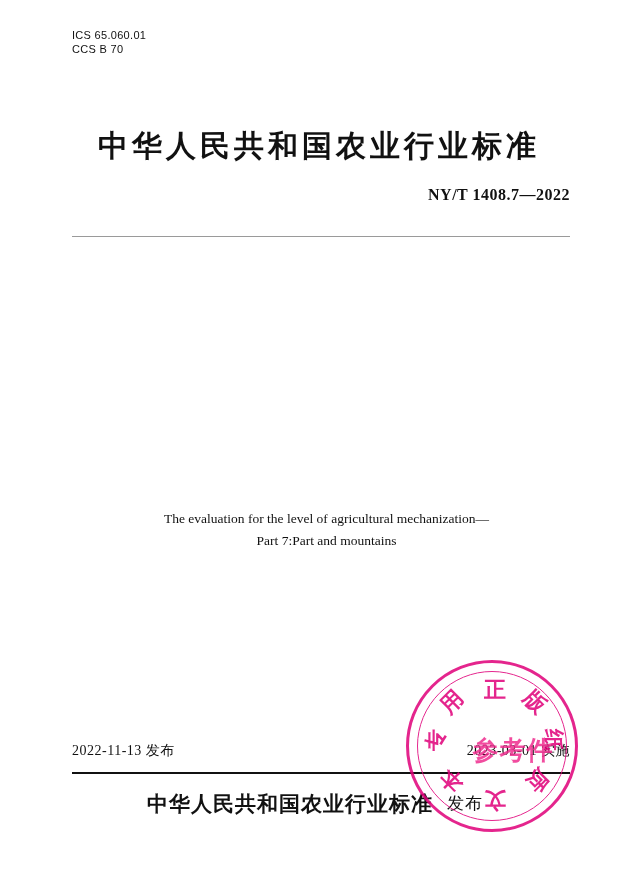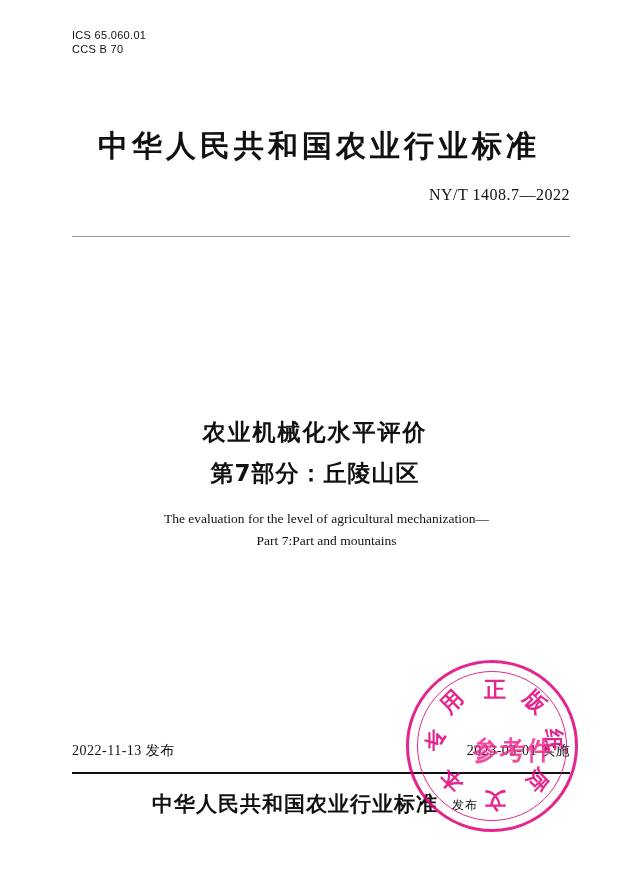--- a/index.html
+++ b/index.html
@@ -60,20 +60,21 @@
 
   
   .std-number {
     position: absolute;
     right: 60px;
     top: 186px;
     font-family: "Liberation Serif", serif;
     font-size: 16px;
     letter-spacing: 0.5px;
     color: #111;
+    font-weight: bold;
   }
 
   
   .rule {
     position: absolute;
     left: 72px;
     right: 60px;
     top: 236px;
     height: 1px;
     background: #9a9a9a;
@@ -144,21 +145,21 @@
     right: 0;
     top: 790px;
     text-align: center;
     font-family: "DejaVu Sans", sans-serif;
     font-weight: bold;
     font-size: 21px;
     letter-spacing: 1px;
     color: #111;
   }
   .publisher .pub-suffix {
-    font-size: 12px;
+    font-size: 17px;
     font-weight: normal;
     letter-spacing: 1px;
     margin-left: 14px;
     position: relative;
     top: -2px;
   }
 
   
   .seal {
     position: absolute;
@@ -215,24 +216,20 @@
     <div>CCS B 70</div>
   </div>
 
 
   <div class="std-title">中华人民共和国农业行业标准</div>
 
   <div class="std-number">NY/T 1408.7—2022</div>
 
   <div class="rule"></div>
 
-  <div class="subject">
-    <div class="line1">农业机械化水平评价</div>
-    <div class="line2">第7部分：丘陵山区</div>
-  </div>
 
   <div class="subject-en">
     <div>The evaluation for the level of agricultural mechanization—</div>
     <div>Part 7:Part and mountains</div>
   </div>
 
   <div class="issue-date">2022-11-13 发布</div>
   <div class="impl-date">2023-03-01 实施</div>
 
   <div class="footer-rule"></div>

